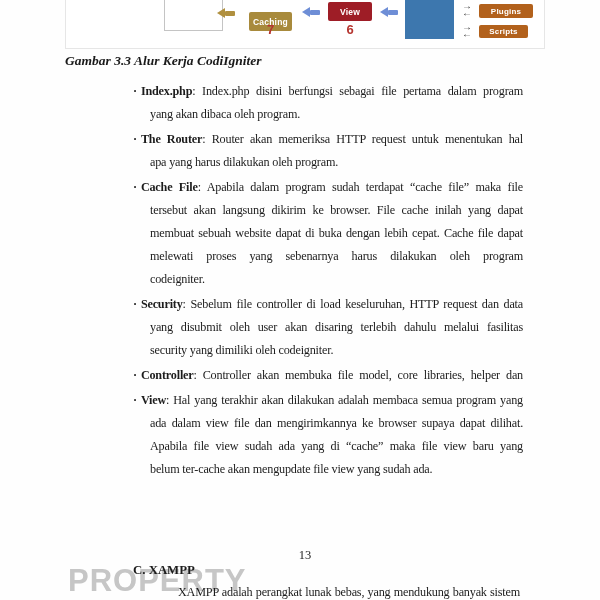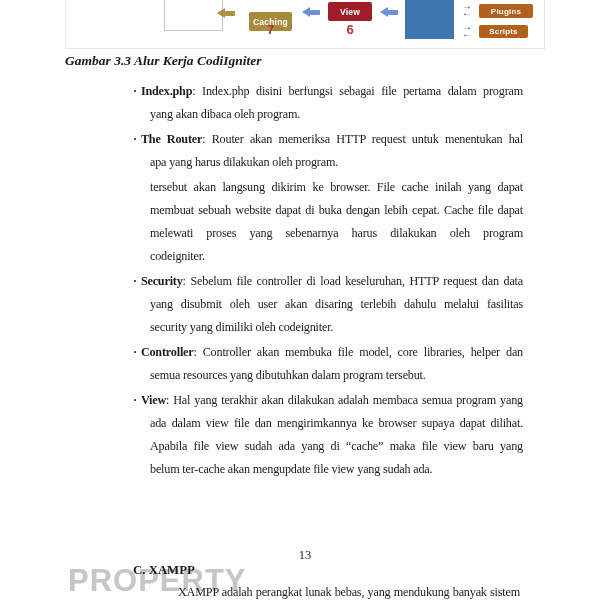--- a/index.html
+++ b/index.html
@@ -158,35 +158,35 @@
       <div class="bl first"><span class="dot"></span><span class="term">Index.php</span><span>: Index.php disini berfungsi sebagai file pertama dalam program</span></div>
       <div class="bl cont end">yang akan dibaca oleh program.</div>
     </div>
 
     <div class="bullet">
       <div class="bl first"><span class="dot"></span><span class="term">The Router</span><span>: Router akan memeriksa HTTP request untuk menentukan hal</span></div>
       <div class="bl cont end">apa yang harus dilakukan oleh program.</div>
     </div>
 
     <div class="bullet">
+      <div class="bl first"><span class="dot"></span><span class="term">Cache File</span><span>: Apabila dalam program sudah terdapat “cache file” maka file</span></div>
       <div class="bl cont">tersebut akan langsung dikirim ke browser. File cache inilah yang dapat</div>
       <div class="bl cont">membuat sebuah website dapat di buka dengan lebih cepat. Cache file dapat</div>
       <div class="bl cont">melewati proses yang sebenarnya harus dilakukan oleh program</div>
       <div class="bl cont end">codeigniter.</div>
     </div>
 
     <div class="bullet">
       <div class="bl first"><span class="dot"></span><span class="term">Security</span><span>: Sebelum file controller di load keseluruhan, HTTP request dan data</span></div>
       <div class="bl cont">yang disubmit oleh user akan disaring terlebih dahulu melalui fasilitas</div>
       <div class="bl cont end">security yang dimiliki oleh codeigniter.</div>
     </div>
 
     <div class="bullet">
       <div class="bl first"><span class="dot"></span><span class="term">Controller</span><span>: Controller akan membuka file model, core libraries, helper dan</span></div>
-      <div class="bl cont end">semua resources yang dibutuhkan dalam program tersebut.</div>
     </div>
 
     <div class="bullet">
       <div class="bl first"><span class="dot"></span><span class="term">View</span><span>: Hal yang terakhir akan dilakukan adalah membaca semua program yang</span></div>
       <div class="bl cont">ada dalam view file dan mengirimkannya ke browser supaya dapat dilihat.</div>
       <div class="bl cont">Apabila file view sudah ada yang di “cache” maka file view baru yang</div>
       <div class="bl cont end">belum ter-cache akan mengupdate file view yang sudah ada.</div>
     </div>
 
   </div>

